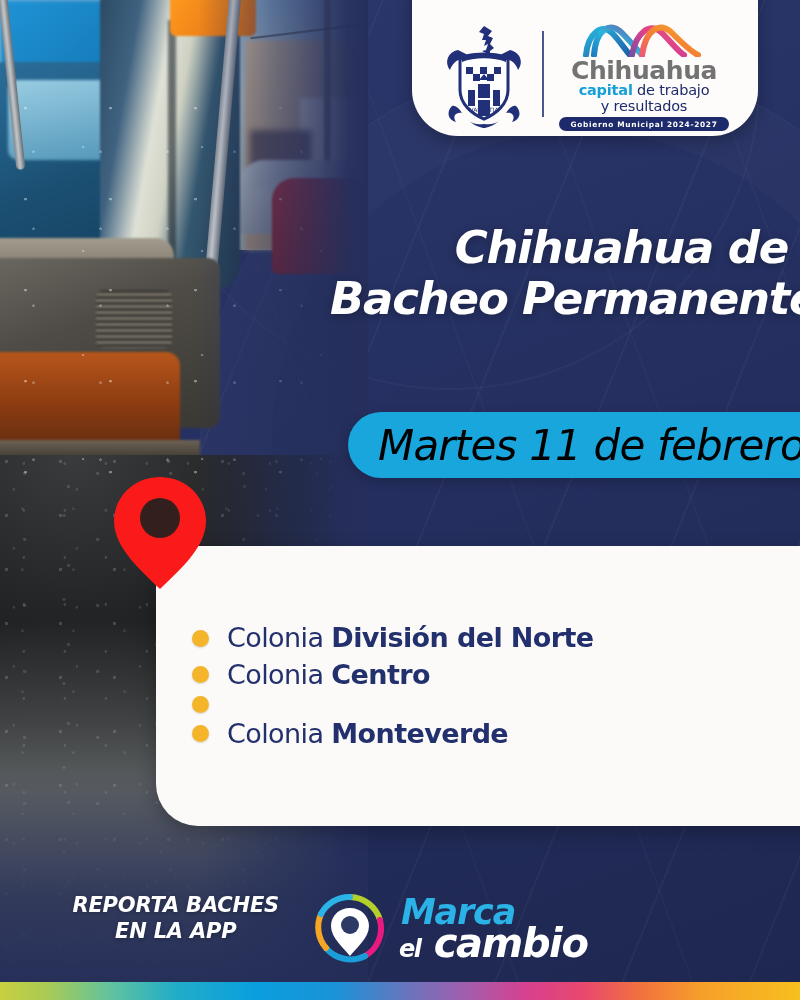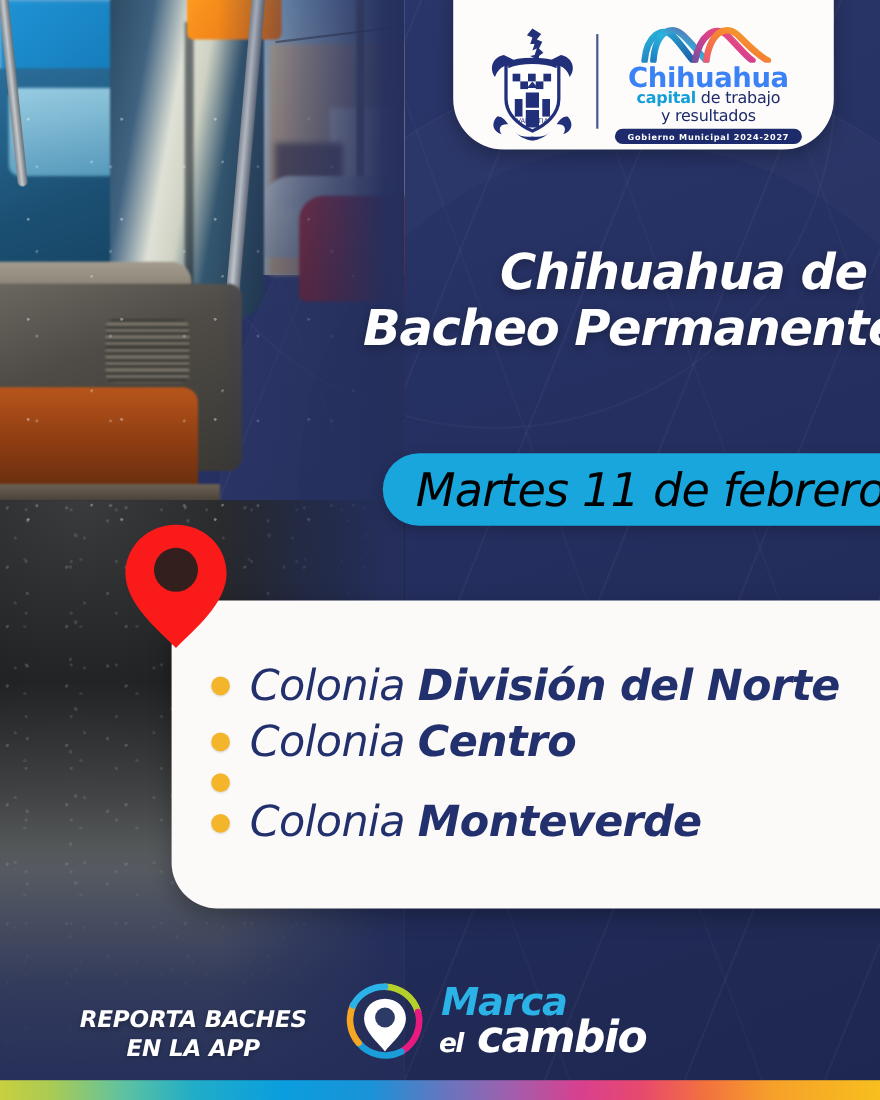--- a/index.html
+++ b/index.html
@@ -208,21 +208,21 @@
   }
   .header-inner{ display:flex; align-items:center; gap:12px; height:112px; }
 
   .shield{ width:92px; height:108px; position:relative; }
   .divider{ width:2px; height:86px; background:#2a3a7a; opacity:.85; }
 
   .chi-logo{ display:flex; flex-direction:column; align-items:center; width:176px; }
   .chi-arcs{ width:128px; height:40px; }
   .chi-name{
     font-family:"DejaVu Sans", sans-serif;
-    font-weight:bold; font-size:25px; color:#3b82f6; letter-spacing:-.4px;
+    font-weight:bold; font-size:25px; color:#737373; letter-spacing:-.4px;
     line-height:1; margin-top:1px;
   }
   .chi-tag{
     font-size:14.5px; line-height:1.08; color:#1d2a6b; font-weight:bold;
     letter-spacing:-.2px; text-align:center;
   }
   .chi-tag .cyan{ color:#159fd9;margin-top:37px; }
   .chi-tag .thin{ font-weight:normal; }
   .chi-banner{
     margin-top:3px;
@@ -273,30 +273,30 @@
     display:flex; flex-direction:column; justify-content:center;
     gap:5px; z-index:5;
   }
   .li{ display:flex; align-items:center; gap:18px; }
   .bullet{
     width:17px; height:17px; border-radius:50%;
     background:#f4b52a; flex:0 0 auto;
     box-shadow:0 1px 2px rgba(0,0,0,.15);
   }
   .li-text{
-    font-size:39px; font-style:italic; color:#22306d;
+    font-size:27px; color:#22306d;
     letter-spacing:-.6px; white-space:nowrap; line-height:1.18;
   }
   .li-text b{ font-weight:bold; }
   .li-text span.lite{ font-weight:normal; }
 
   
   .footer{
     position:absolute; left:0; bottom:34px; width:660px;
-    display:flex; align-items:flex-end; justify-content:center; gap:34px;
+    display:flex; align-items:flex-start; justify-content:center; gap:34px;
   }
   .report{
     color:#ffffff; font-weight:bold; font-style:italic;
     font-size:21px; line-height:1.25; text-align:center;
     letter-spacing:-.2px; text-shadow:0 1px 4px rgba(0,0,0,.3);
   }
   .marca{ display:flex; align-items:center; gap:12px; }
   .marca-word{ display:flex; flex-direction:column; line-height:.82; }
   .marca-top{
     color:#2bb3e8; font-weight:bold; font-style:italic; font-size:35px;

